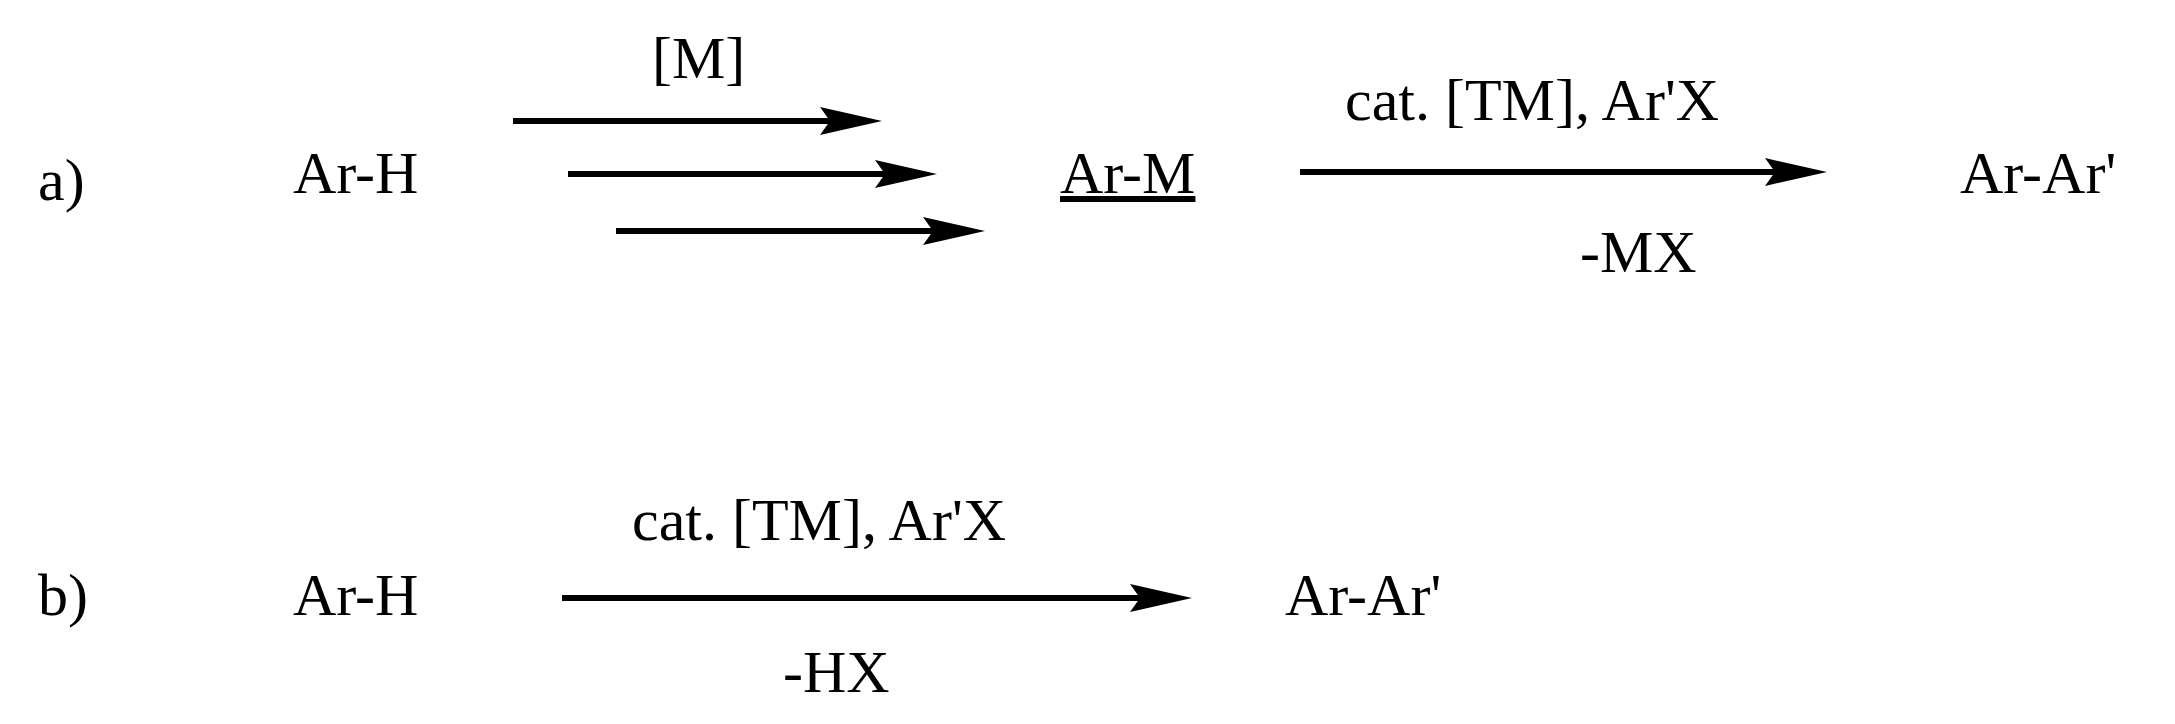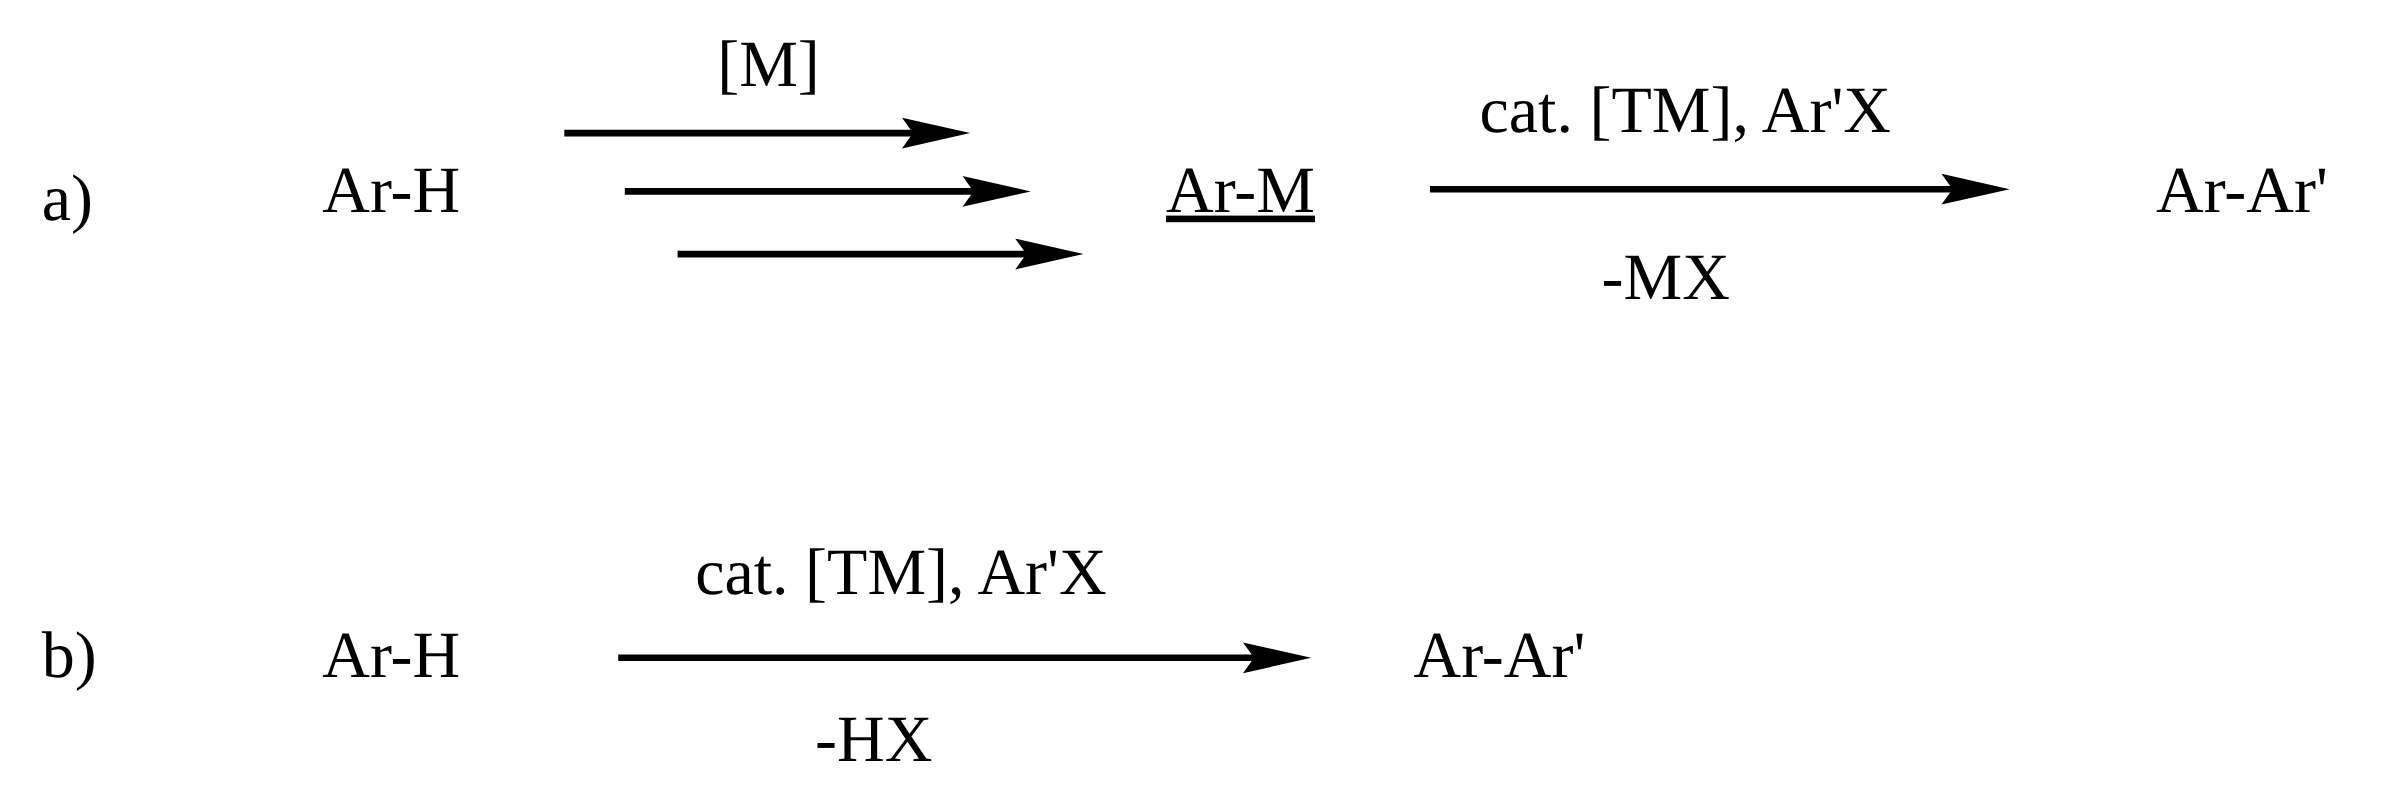--- a/index.html
+++ b/index.html
@@ -35,20 +35,20 @@
     <line x1="562" y1="598" x2="1145" y2="598" stroke="#000" stroke-width="6"></line>
     <polygon points="1130,584 1192,598 1130,612 1140,598" fill="#000"></polygon>
   </g>
 </svg>
 
 <div class="t" style="left:38px;top:150px;">a)</div>
 <div class="t" style="left:293px;top:143px;">Ar-H</div>
 <div class="t" style="left:652px;top:28px;">[M]</div>
 <div class="t" style="left:1060px;top:143px;text-decoration:underline;">Ar-M</div>
 <div class="t" style="left:1345px;top:70px;">cat. [TM], Ar'X</div>
-<div class="t" style="left:1456px;top:222px;">-MX</div>
+<div class="t" style="left:1580px;top:222px;">-MX</div>
 <div class="t" style="left:1960px;top:143px;">Ar-Ar'</div>
 
 <div class="t" style="left:38px;top:565px;">b)</div>
 <div class="t" style="left:293px;top:565px;">Ar-H</div>
 <div class="t" style="left:632px;top:490px;">cat. [TM], Ar'X</div>
-<div class="t" style="left:741px;top:642px;">-HX</div>
+<div class="t" style="left:783px;top:642px;">-HX</div>
 <div class="t" style="left:1285px;top:565px;">Ar-Ar'</div>
 
 </body></html>

